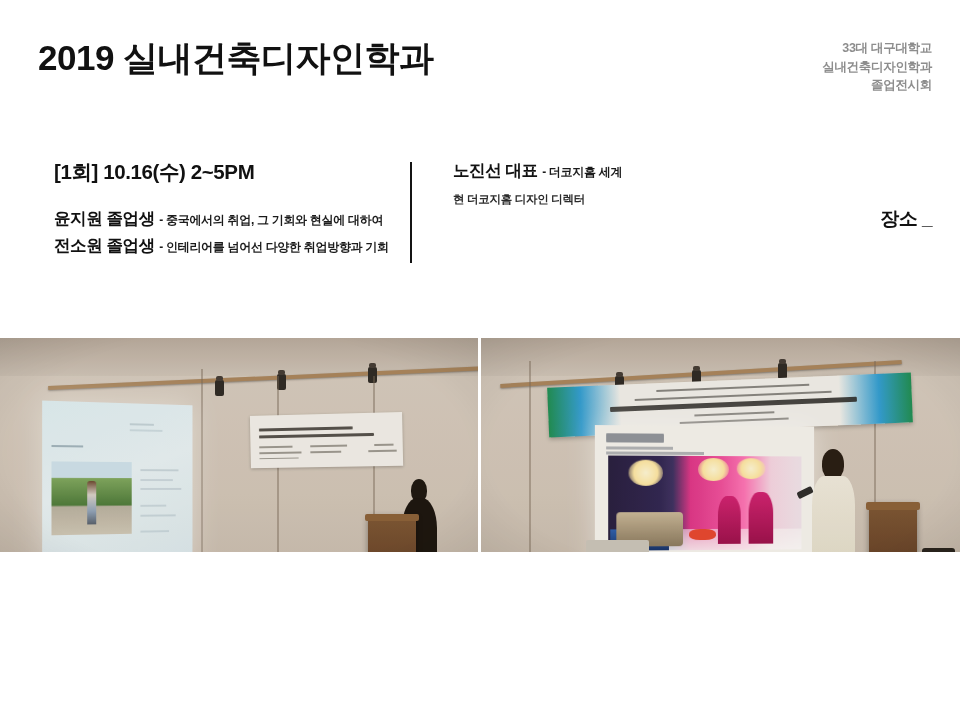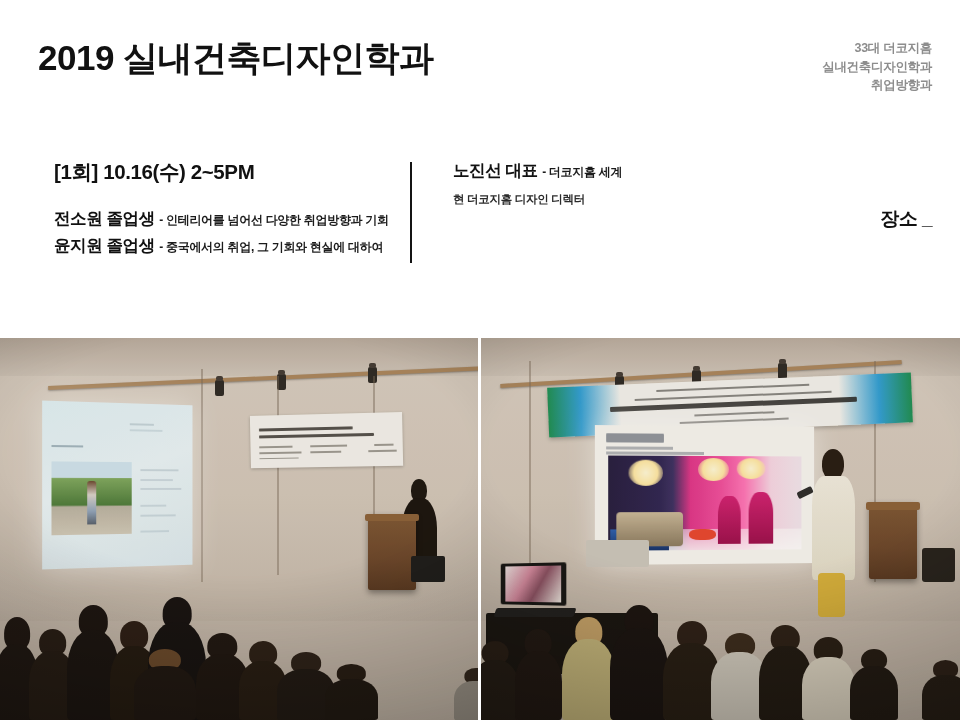--- a/index.html
+++ b/index.html
@@ -8,21 +8,21 @@
     padding: 0;
     background: #ffffff;
   }
   body {
     font-family: "Liberation Sans", "DejaVu Sans", sans-serif;
     -webkit-font-smoothing: antialiased;
   }
   #poster {
     position: relative;
     width: 960px;
-    height: 720px;
+    height: 552px;
     background: #ffffff;
     overflow: hidden;
   }
 
   
   .text-area {
     position: absolute;
     left: 0; top: 0;
     width: 960px;
     height: 338px;
@@ -472,36 +472,36 @@
 
 <div id="poster">
 
   <div class="text-area">
 
     <div class="title-block">
       <div class="title-line">2019 실내건축디자인학과</div>
     </div>
 
     <div class="org-block">
-      <div>33대 더코지홈</div>
+      <div>33대 대구대학교</div>
       <div>실내건축디자인학과</div>
-      <div>취업방향과</div>
+      <div>졸업전시회</div>
     </div>
 
     <div class="sessions">
 
       <div class="session left">
         <div class="session-head">[1회] 10.16(수) 2~5PM</div>
         <div class="talk">
+          <span class="speaker">윤지원 졸업생</span>
+          <span class="topic">- 중국에서의 취업, 그 기회와 현실에 대하여</span>
+        </div>
+        <div class="talk">
           <span class="speaker">전소원 졸업생</span>
           <span class="topic">- 인테리어를 넘어선 다양한 취업방향과 기회</span>
-        </div>
-        <div class="talk">
-          <span class="speaker">윤지원 졸업생</span>
-          <span class="topic">- 중국에서의 취업, 그 기회와 현실에 대하여</span>
         </div>
       </div>
 
       <div class="session right">
         <div class="talk">
           <span class="speaker">노진선 대표</span>
           <span class="topic">- 더코지홈 세계</span>
         </div>
         <div class="talk">
           <span class="affil">현 더코지홈 디자인 디렉터</span>

